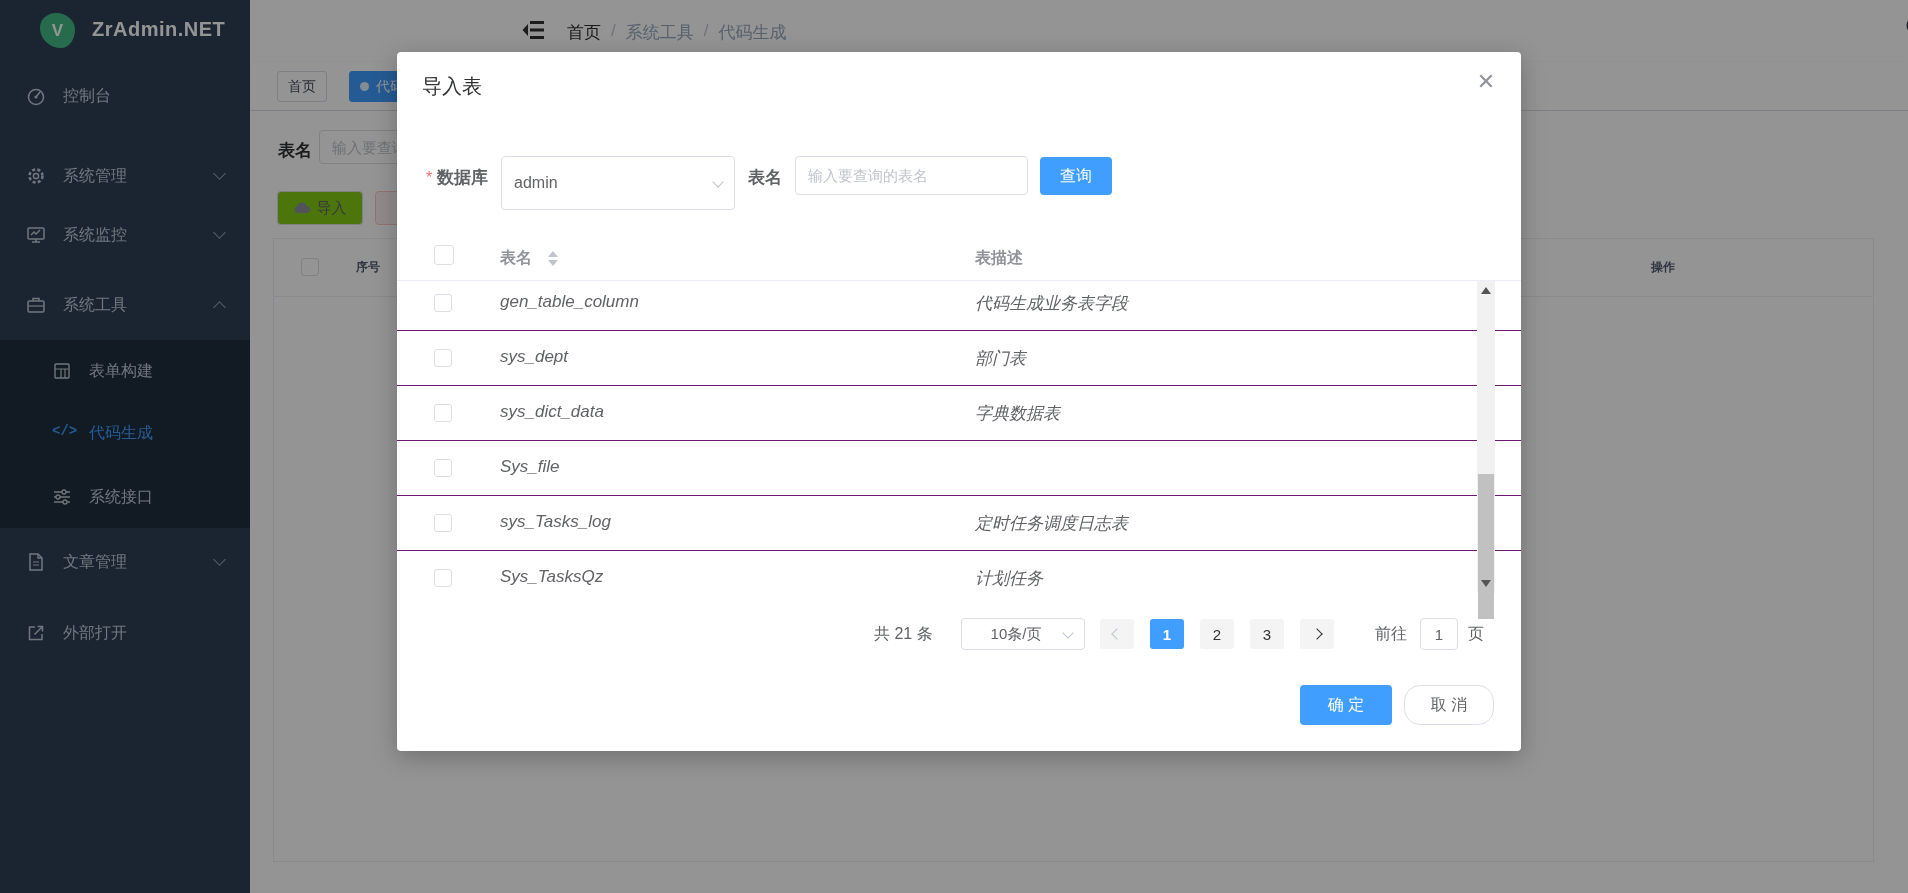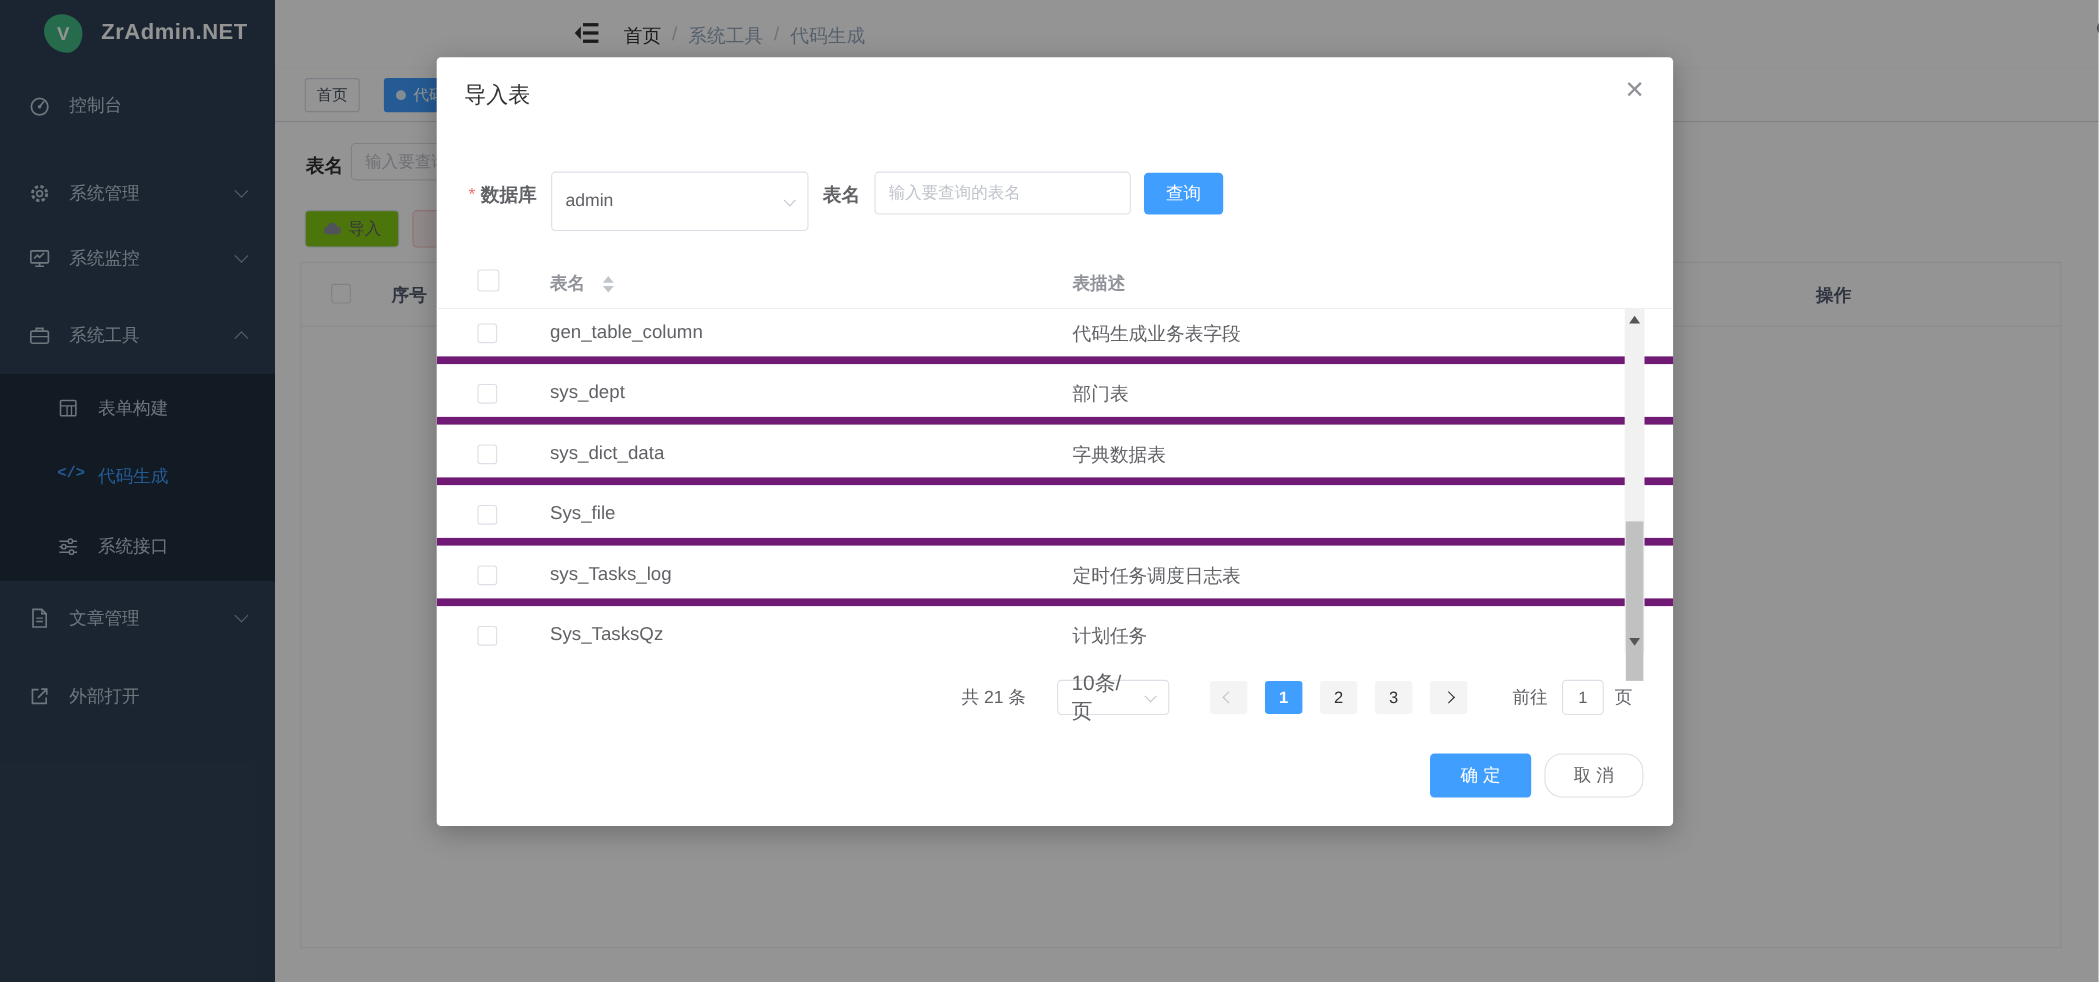--- a/index.html
+++ b/index.html
@@ -42,39 +42,39 @@
 
   
   #main { left:250px; top:111px; width:1658px; height:782px; background:#fff; z-index:1; }
   .lbl-bold { font-weight:bold; color:#303133; font-size:17px; }
   .inp { border:1px solid #dcdfe6; border-radius:4px; background:#fff; font-size:15px; color:#606266; padding:0 12px; outline:none; }
   .inp::placeholder { color:#c0c4cc; }
   .btn-plain { border:1px solid #dcdfe6; background:#84cc16; border-radius:4px; color:#606266; font-size:15px; display:flex; align-items:center; justify-content:center; gap:7px; cursor:pointer; }
   .btn-danger-plain { background:#fef0f0; border:1px solid #fbc4c4; border-radius:4px; }
   .gtable { border:1px solid #ebeef5; background:#fff; }
   .gtable-header { position:absolute; left:0; top:0; width:100%; height:58px; border-bottom:1px solid #ebeef5; }
-  .th-txt { position:absolute; top:20px; font-size:16px; font-weight:bold; color:#515a6e; }
+  .th-txt { position:absolute; top:20px; font-size:12px; font-weight:bold; color:#515a6e; }
   .cb { width:18px; height:18px; border:1px solid #dcdfe6; border-radius:3px; background:#fff; }
 
   
   #overlay { left:0; top:0; width:1908px; height:893px; background:rgba(0,0,0,.42); z-index:10; }
   #modal { left:397px; top:52px; width:1124px; height:699px; background:#fff; border-radius:4px; box-shadow:0 6px 24px rgba(0,0,0,.25); z-index:20; }
   .m-title { position:absolute; left:25px; top:21px; font-size:20px; color:#303133; }
   .m-close { position:absolute; left:1075px; top:16px; width:28px; height:28px; color:#909399; font-size:22px; line-height:28px; text-align:center; cursor:pointer; }
   .req { color:#f56c6c; font-size:16px; }
   .m-label { font-weight:bold; color:#606266; font-size:17px; }
   .sel { border:1px solid #dcdfe6; border-radius:4px; background:#fff; display:flex; align-items:center; padding:0 12px; font-size:16px; color:#606266; cursor:pointer; }
   .sel .sel-chev { position:absolute; right:12px; width:8px; height:8px; border-right:1.4px solid #c0c4cc; border-bottom:1.4px solid #c0c4cc; transform:rotate(45deg); margin-top:-3px; }
   .btn-primary { background:#409eff; color:#fff; border:none; border-radius:4px; font-size:16px; display:flex; align-items:center; justify-content:center; cursor:pointer; }
   .mt-head-txt { position:absolute; font-size:16px; font-weight:600; color:#909399; }
   .sort-carets { position:absolute; left:151px; top:199px; }
   .sc-up { width:0; height:0; border-left:5px solid transparent; border-right:5px solid transparent; border-bottom:6px solid #c0c4cc; margin-bottom:3px; }
   .sc-dn { width:0; height:0; border-left:5px solid transparent; border-right:5px solid transparent; border-top:6px solid #c0c4cc; }
   #mscroll { position:absolute; left:0; top:229px; width:1124px; height:312px; overflow:hidden; }
-  .mrow { position:absolute; left:0; width:1244px; height:55px; border-bottom:7px solid #701a75; }
+  .mrow { position:absolute; left:0; width:1244px; height:55px; border-bottom:1px solid #701a75;font-style:italic; }
   .mrow .cb { position:absolute; left:37px; top:18px; }
   .mrow .r-name { position:absolute; left:103px; top:16px; font-size:17px; color:#606266; }
   .mrow .r-desc { position:absolute; left:578px; top:16px; font-size:17px; color:#606266; }
   #msbar { position:absolute; left:1080px; top:229px; width:18px; height:312px; background:#f1f1f1; }
   .sb-arrow { position:absolute; left:4px; width:0; height:0; border-left:5px solid transparent; border-right:5px solid transparent; }
   .sb-thumb { position:absolute; left:1px; top:193px; width:16px; height:145px; background:#c1c1c1; }
   .pag-txt { position:absolute; font-size:16px; color:#606266; }
   .pag-btn { position:absolute; top:567px; width:34px; height:30px; border-radius:3px; background:#f4f4f5; color:#303133; font-size:15px; display:flex; align-items:center; justify-content:center; cursor:pointer; }
   .pag-btn.cur { background:#409eff; color:#fff; font-weight:bold; }
   .pag-chev { width:8px; height:8px; border-right:1.6px solid; border-bottom:1.6px solid; }
@@ -306,21 +306,21 @@
       </div>
     </div>
 
     <div id="msbar">
       <span class="sb-arrow" style="top:6px; border-bottom:7px solid #555;"></span>
       <span class="sb-thumb"></span>
       <span class="sb-arrow" style="bottom:6px; border-top:7px solid #555;"></span>
     </div>
 
     <span class="pag-txt" style="left:477px; top:572px;">共 21 条</span>
-    <div class="ab sel" style="left:564px; top:566px; width:102px; height:32px; font-size:19px; justify-content:center;">
+    <div class="ab sel" style="left:564px; top:566px; width:124px; height:32px; font-size:15px; justify-content:center;">
       <span style="margin-right:14px;">10条/页</span>
       <span class="sel-chev"></span>
     </div>
     <div class="pag-btn" style="left:703px;">
         <span class="pag-chev pc-left"></span>
       </div>
     <div class="pag-btn cur" style="left:753px;">1</div>
     <div class="pag-btn" style="left:803px;">2</div>
     <div class="pag-btn" style="left:853px;">3</div>
     <div class="pag-btn" style="left:903px;">

